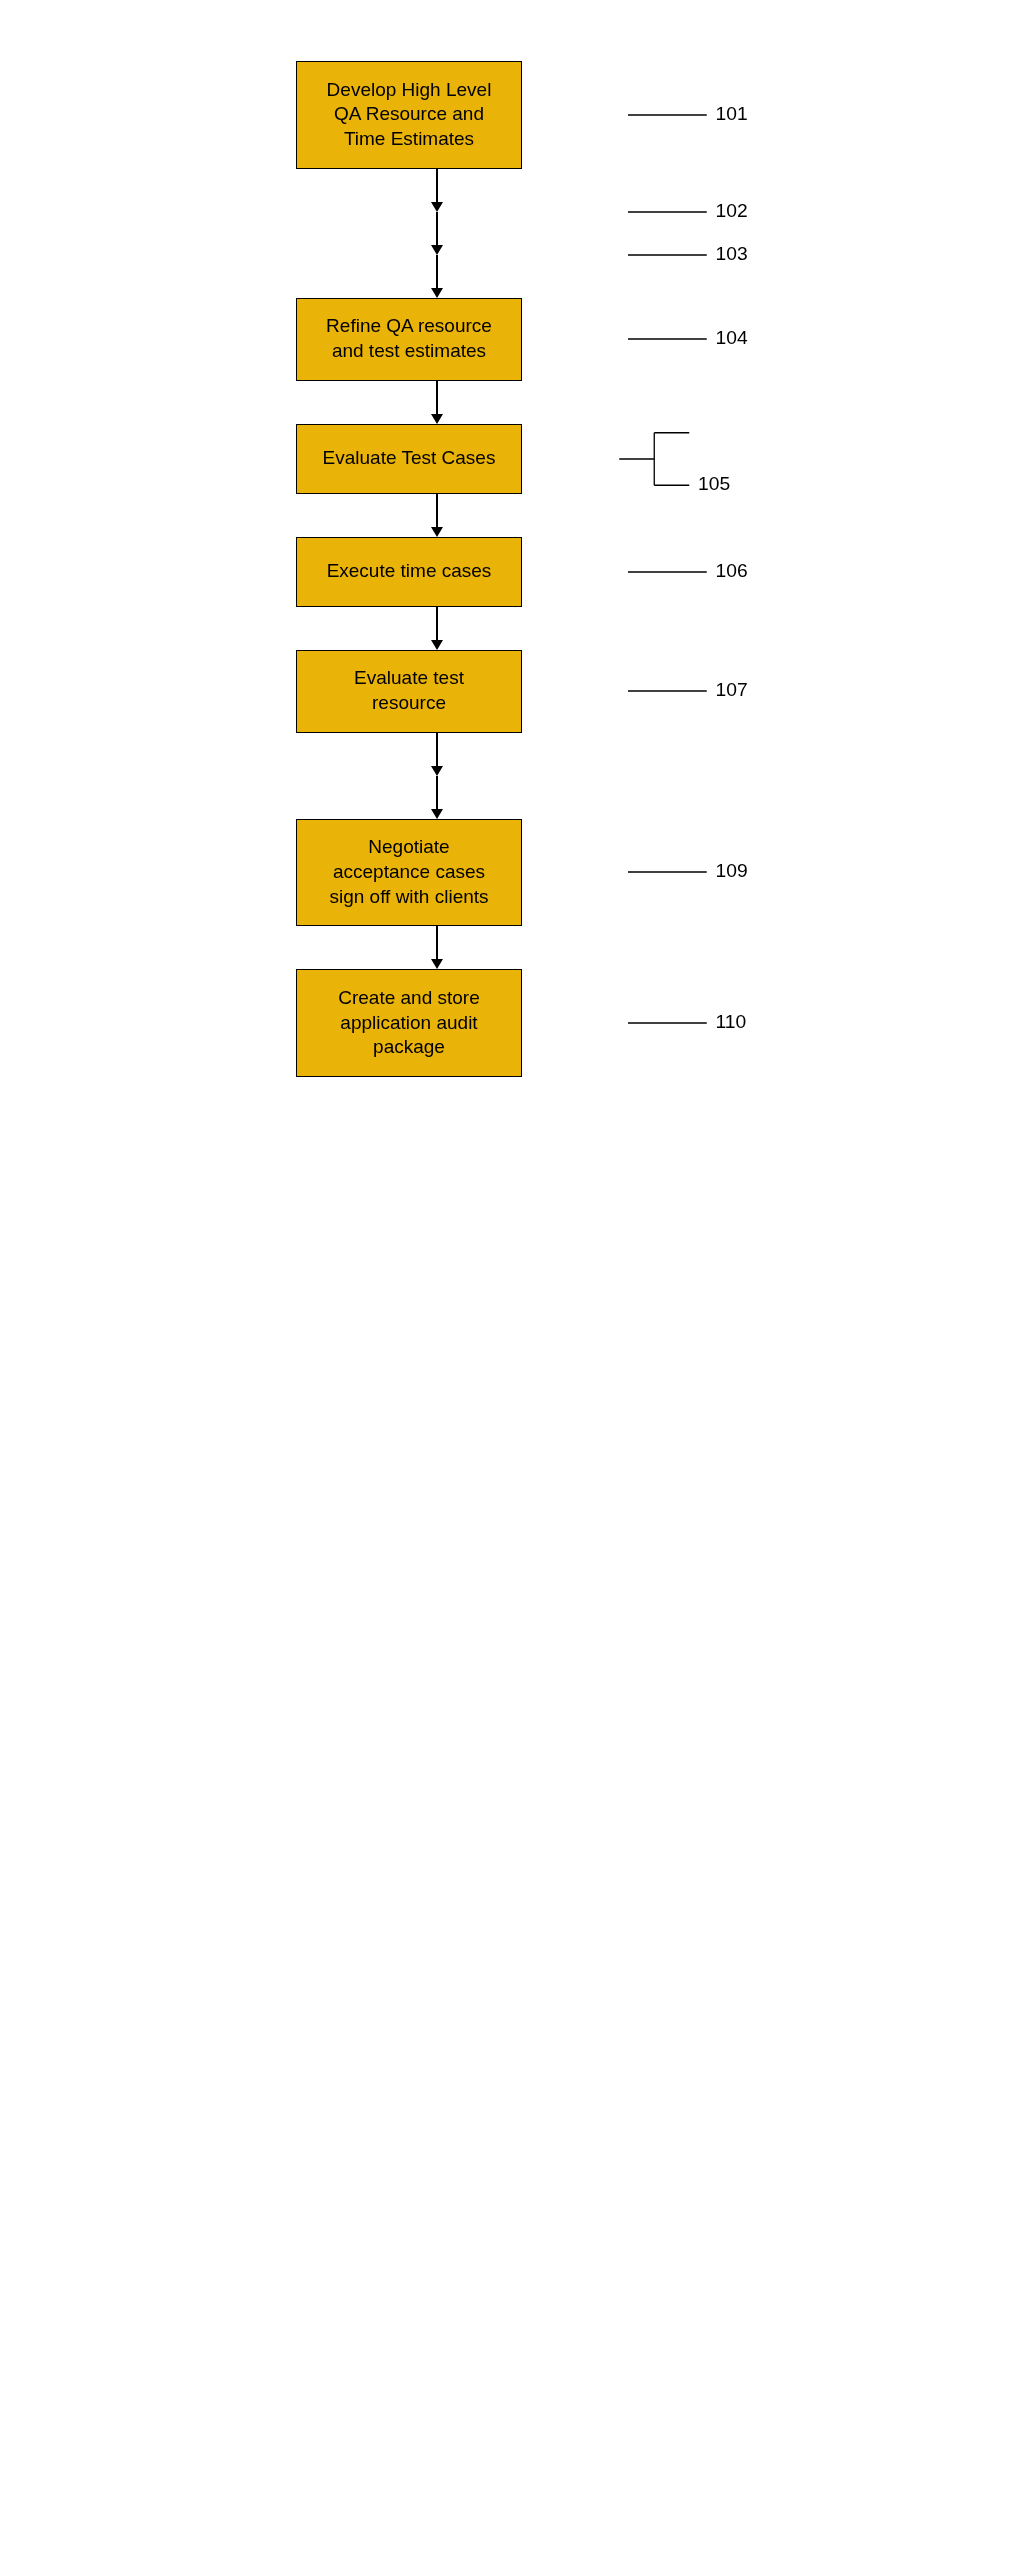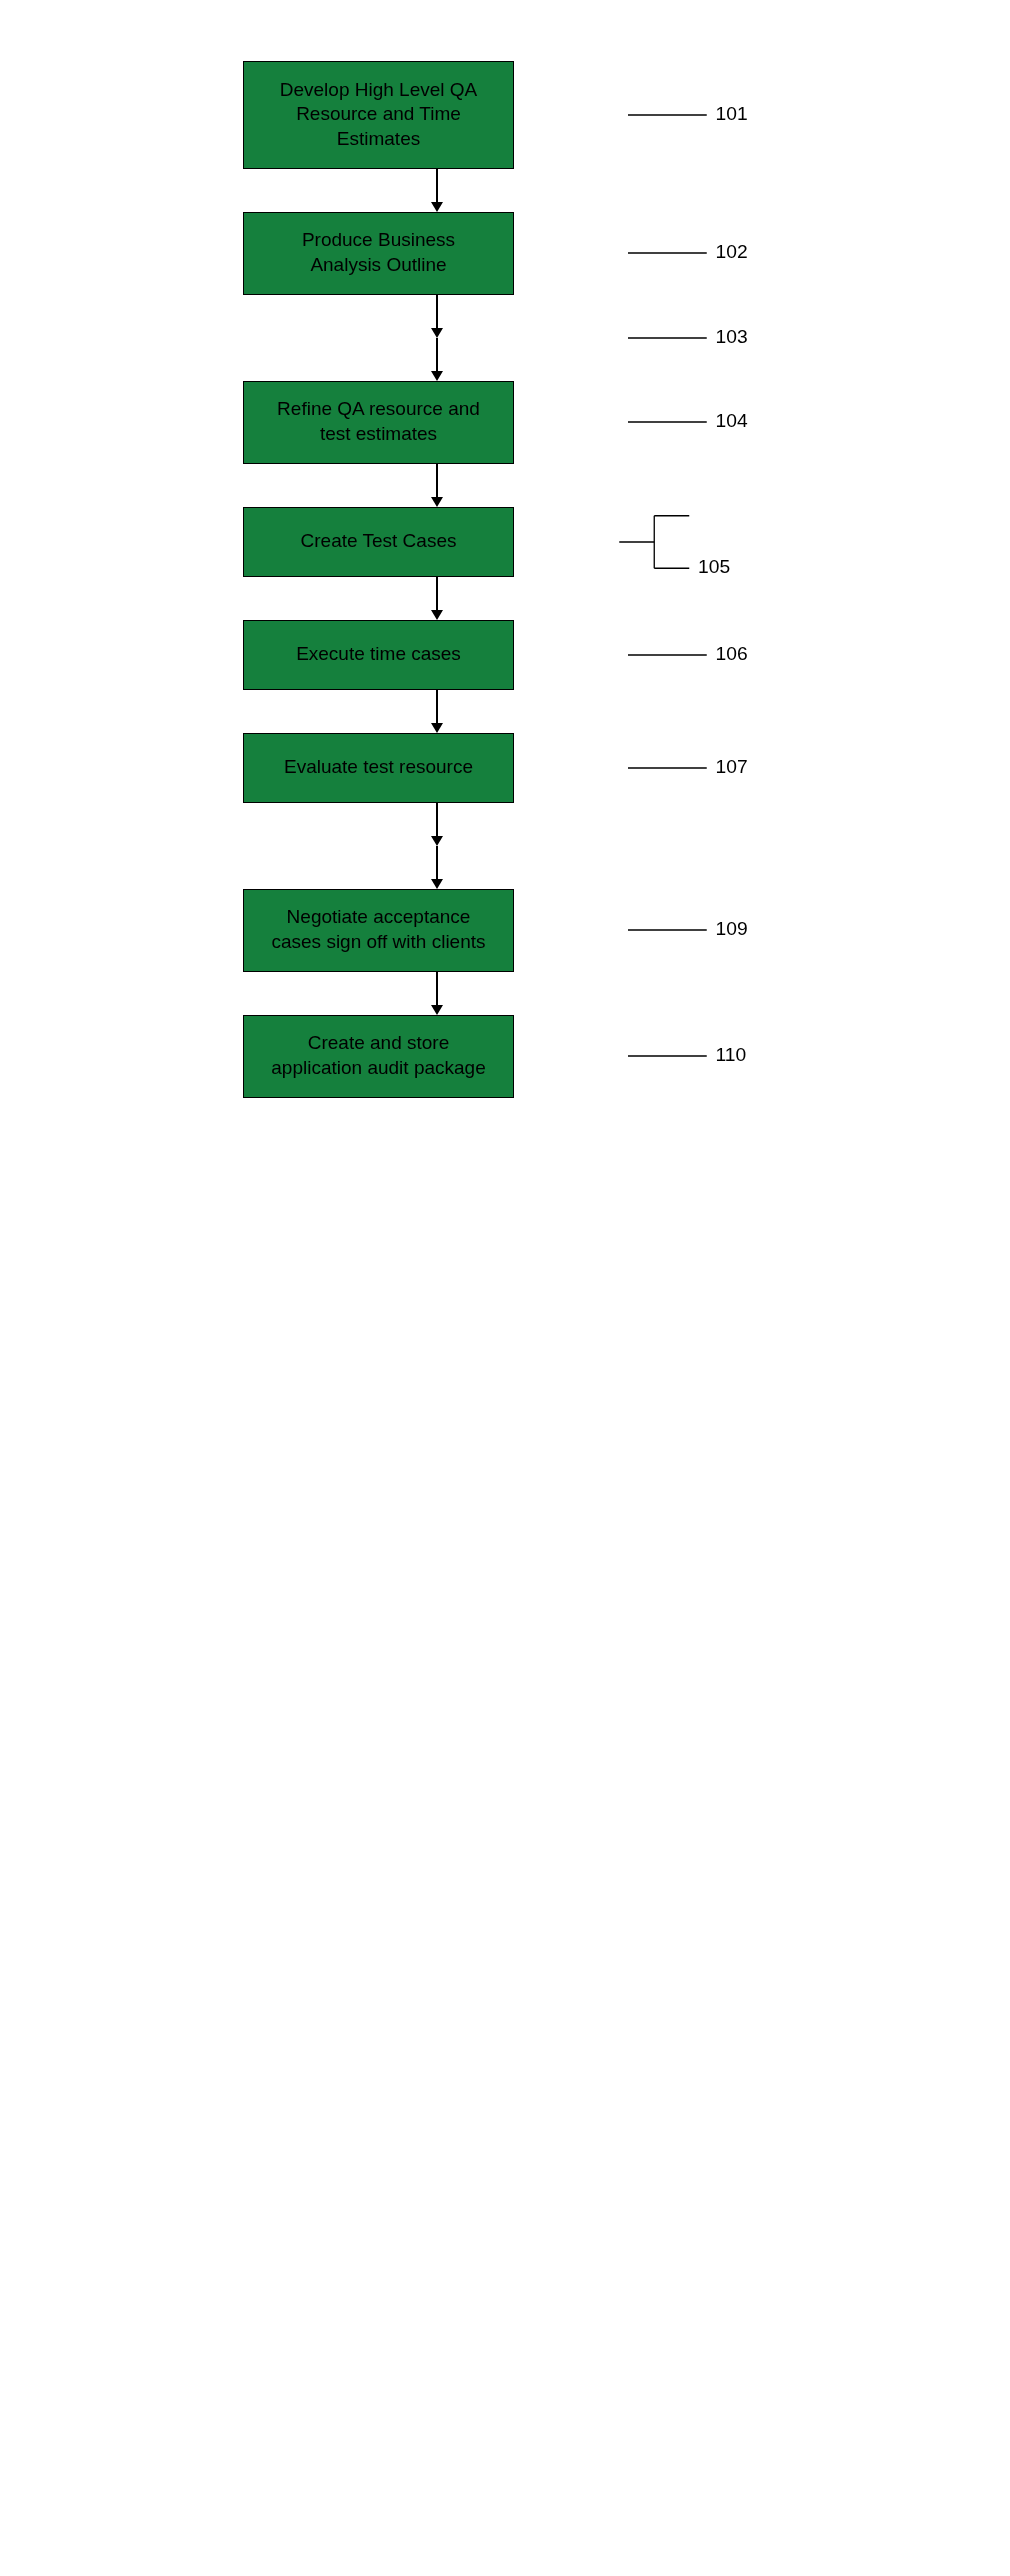--- a/index.html
+++ b/index.html
@@ -29,31 +29,32 @@
     .flow-item {
       display: flex;
       align-items: center;
       width: 100%;
       position: relative;
       margin-bottom: 0;
     }
 
     .box {
       border: 1.8px solid #000;
-      background: #15803d;
+      background: #eab308;
       text-align: center;
       padding: 15.8px 21px;
       font-size: 19px;
       font-weight: normal;
-      width: 271px;
+      width: 226px;
       min-height: 70px;
       display: flex;
       align-items: center;
       justify-content: center;
       line-height: 1.3;
+      margin-left: 53px;
     }
 
     .connector-wrap {
       display: flex;
       justify-content: flex-start;
       width: 100%;
       padding-left: calc(53px + 136px - 0.9px);
     }
 
     .connector-inner {
@@ -78,23 +79,20 @@
   </div>
 
   <div class="connector-wrap">
     <div class="connector-inner">
       <div style="width:1.8px;height:33px;background:#000;"></div>
       <div style="width:0;height:0;border-left:6.1px solid transparent;border-right:6.1px solid transparent;border-top:10.5px solid #000;"></div>
     </div>
   </div>
 
   <div class="flow-item">
-    <div class="box">
-      <span>Produce Business Analysis Outline</span>
-    </div>
     <svg style="position:absolute;right:0;top:50%;transform:translateY(-50%)" width="140" height="35" viewBox="0 0 160 40">
       <line x1="0" y1="20" x2="90" y2="20" stroke="#000" stroke-width="1.5"></line>
       <text x="100" y="26" font-size="22" font-family="Arial" fill="#000">102</text>
     </svg>
   </div>
 
   <div class="connector-wrap">
     <div class="connector-inner">
       <div style="width:1.8px;height:33px;background:#000;"></div>
       <div style="width:0;height:0;border-left:6.1px solid transparent;border-right:6.1px solid transparent;border-top:10.5px solid #000;"></div>
@@ -127,21 +125,21 @@
 
   <div class="connector-wrap">
     <div class="connector-inner">
       <div style="width:1.8px;height:33px;background:#000;"></div>
       <div style="width:0;height:0;border-left:6.1px solid transparent;border-right:6.1px solid transparent;border-top:10.5px solid #000;"></div>
     </div>
   </div>
 
   <div class="flow-item">
     <div class="box">
-      <span>Create Test Cases</span>
+      <span>Evaluate Test Cases</span>
     </div>
 
     <svg style="position:absolute;right:-8.7px;top:50%;transform:translateY(-50%)" width="158" height="70" viewBox="0 0 180 80">
       <line x1="0" y1="40" x2="40" y2="40" stroke="#000" stroke-width="1.5"></line>
       <line x1="40" y1="10" x2="40" y2="70" stroke="#000" stroke-width="1.5"></line>
       <line x1="40" y1="10" x2="80" y2="10" stroke="#000" stroke-width="1.5"></line>
       <line x1="40" y1="70" x2="80" y2="70" stroke="#000" stroke-width="1.5"></line>
       <text x="90" y="75" font-size="22" font-family="Arial" fill="#000">105</text>
     </svg>
   </div>

